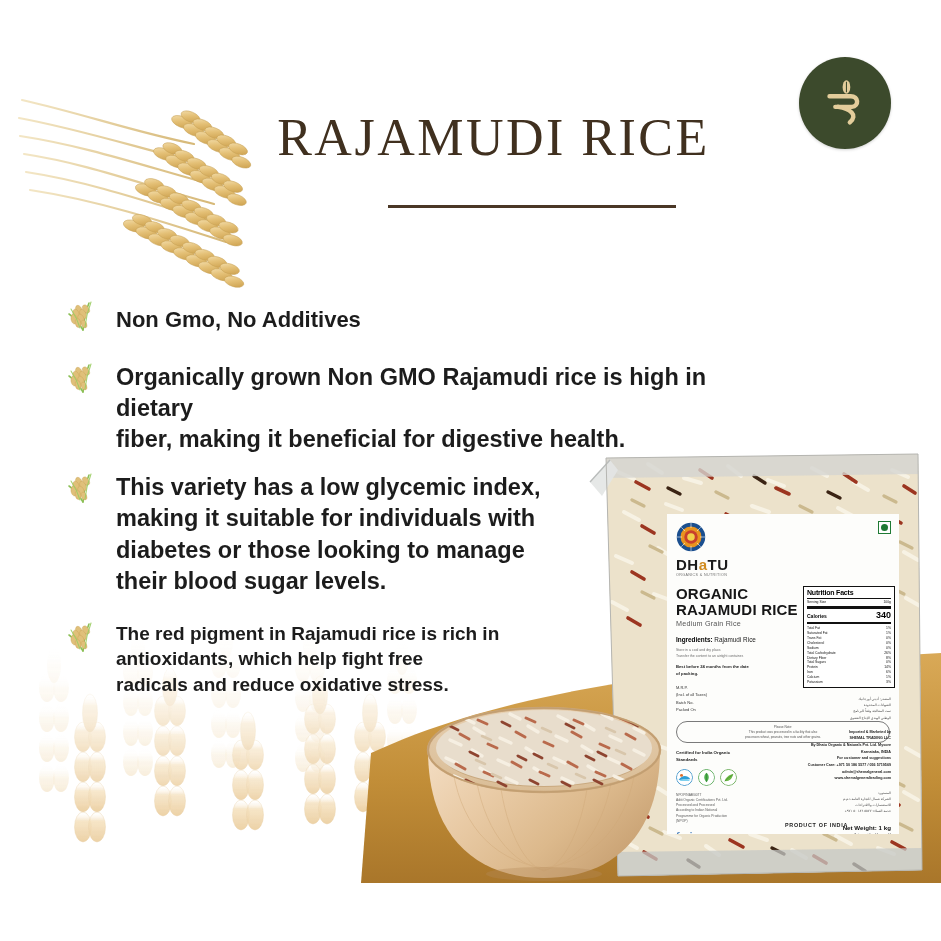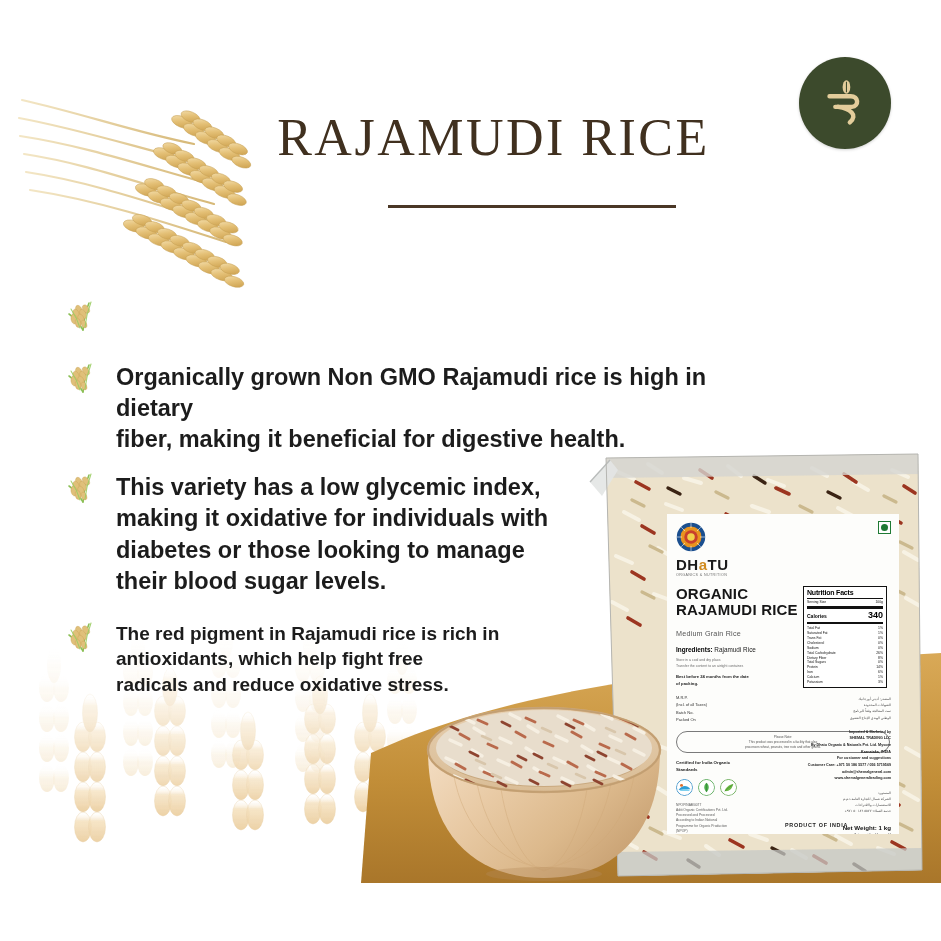--- a/index.html
+++ b/index.html
@@ -91,39 +91,39 @@
     font-family:"Liberation Sans",sans-serif;font-weight:bold;font-size:15px;
     color:#1b1b1b;letter-spacing:.5px;line-height:1;
   }
   .dhatu-word .a{color:#d08b20;}
   .dhatu-tag{font-size:3.6px;color:#6b6b6b;letter-spacing:.4px;margin-top:1px;}
 
   .pname{
     font-family:"Liberation Sans",sans-serif;font-weight:bold;color:#161616;
     font-size:15px;line-height:1.08;margin-top:9px;letter-spacing:.2px;
   }
-  .psub{font-size:7.2px;color:#555;margin-top:11px;letter-spacing:.2px;}
+  .psub{font-size:7.2px;color:#555;margin-top:1px;letter-spacing:.2px;}
   .pingr{font-size:6.4px;color:#222;margin-top:8px;}
   .pingr b{color:#000;}
   .micro{font-size:3.5px;color:#6d6d6d;line-height:1.55;margin-top:5px;}
   .micro-b{font-size:4.2px;color:#222;line-height:1.6;margin-top:5px;font-weight:bold;}
   .micro-list{font-size:4px;color:#333;line-height:1.9;margin-top:6px;}
   .note-oval{
     margin-top:7px;border:.7px solid #7a7a7a;border-radius:40px;
     padding:3px 6px;font-size:3.2px;color:#555;line-height:1.5;text-align:center;
   }
   .cert-head{font-size:4.4px;font-weight:bold;color:#1a1a1a;margin-top:7px;line-height:1.5;}
   .cert-row{display:flex;gap:5px;align-items:center;margin-top:5px;}
   .cert-badge{width:17px;height:17px;border-radius:50%;}
   .addr{font-size:3.3px;color:#5a5a5a;line-height:1.6;margin-top:7px;}
   .fssai{margin-top:6px;}
   .fssai-word{font-family:"Liberation Serif",serif;font-size:9px;color:#2f6fb5;font-weight:bold;font-style:italic;letter-spacing:-.3px;}
 
   .rt-col{position:absolute;right:8px;top:72px;width:88px;text-align:right;}
-  .nf-box{border:.9px solid #111;padding:2px 3px;background:#fff;width:84px;box-sizing:border-box;text-align:left;}
+  .nf-box{border:.9px solid #111;padding:2px 3px;background:#fff;width:92px;box-sizing:border-box;text-align:left;}
   .nf-title{font-weight:bold;font-size:7px;color:#000;line-height:1;letter-spacing:-.2px;}
   .nf-rule{height:.8px;background:#111;margin:1.5px 0;}
   .nf-rule-thick{height:2.6px;background:#111;margin:1.5px 0;}
   .nf-row{display:flex;justify-content:space-between;font-size:3.4px;color:#111;line-height:1.45;}
   .nf-cal{display:flex;justify-content:space-between;align-items:baseline;}
   .nf-cal-l{font-size:5px;font-weight:bold;}
   .nf-cal-v{font-size:9px;font-weight:bold;}
   .ar-block{font-size:3.4px;color:#4a4a4a;line-height:1.8;margin-top:8px;direction:rtl;}
   .ar-b{font-size:3.7px;color:#1a1a1a;font-weight:bold;line-height:1.8;margin-top:8px;}
   .netw{font-size:6.2px;font-weight:bold;color:#111;margin-top:10px;}
@@ -420,20 +420,21 @@
             <ellipse cx="24" cy="13" rx="2.8" ry="4.6" transform="rotate(-35 24 13)"></ellipse>
             <ellipse cx="16" cy="27" rx="2.8" ry="4.6" transform="rotate(-12 16 27)"></ellipse>
             <ellipse cx="22" cy="28" rx="2.6" ry="4.2" transform="rotate(-22 22 28)"></ellipse>
           </g>
           <g stroke="#9ccd63" stroke-width="1.1" fill="none" stroke-linecap="round" opacity=".9">
             <path d="M29 6 C26 14 24 22 23 31"></path>
             <path d="M9 13 C13 19 16 25 18 32"></path>
           </g>
         </svg>
       </span>
+      <span class="bullet-text">Non Gmo, No Additives</span>
     </div>
 
     <div class="bullet b1">
       <span class="bullet-icon">
         <svg viewBox="0 0 40 40" width="40" height="40" aria-hidden="true">
           <g stroke="#8bbf55" stroke-width="1.6" fill="none" stroke-linecap="round">
             <path d="M21 34 C22 24 24 14 27 7"></path>
             <path d="M21 34 C17 27 13 22 7 18"></path>
           </g>
           <g fill="#e0c07a" stroke="#c8a356" stroke-width=".4">
@@ -473,21 +474,21 @@
             <ellipse cx="16" cy="27" rx="2.8" ry="4.6" transform="rotate(-12 16 27)"></ellipse>
             <ellipse cx="22" cy="28" rx="2.6" ry="4.2" transform="rotate(-22 22 28)"></ellipse>
           </g>
           <g stroke="#9ccd63" stroke-width="1.1" fill="none" stroke-linecap="round" opacity=".9">
             <path d="M29 6 C26 14 24 22 23 31"></path>
             <path d="M9 13 C13 19 16 25 18 32"></path>
           </g>
         </svg>
       </span>
       <span class="bullet-text">This variety has a low glycemic index,
- making it oxidative for individuals with
+ making it suitable for individuals with
 diabetes or those looking to manage
 their blood sugar levels.</span>
     </div>
 
     <div class="bullet b3">
       <span class="bullet-icon">
         <svg viewBox="0 0 40 40" width="40" height="40" aria-hidden="true">
           <g stroke="#8bbf55" stroke-width="1.6" fill="none" stroke-linecap="round">
             <path d="M21 34 C22 24 24 14 27 7"></path>
             <path d="M21 34 C17 27 13 22 7 18"></path>

